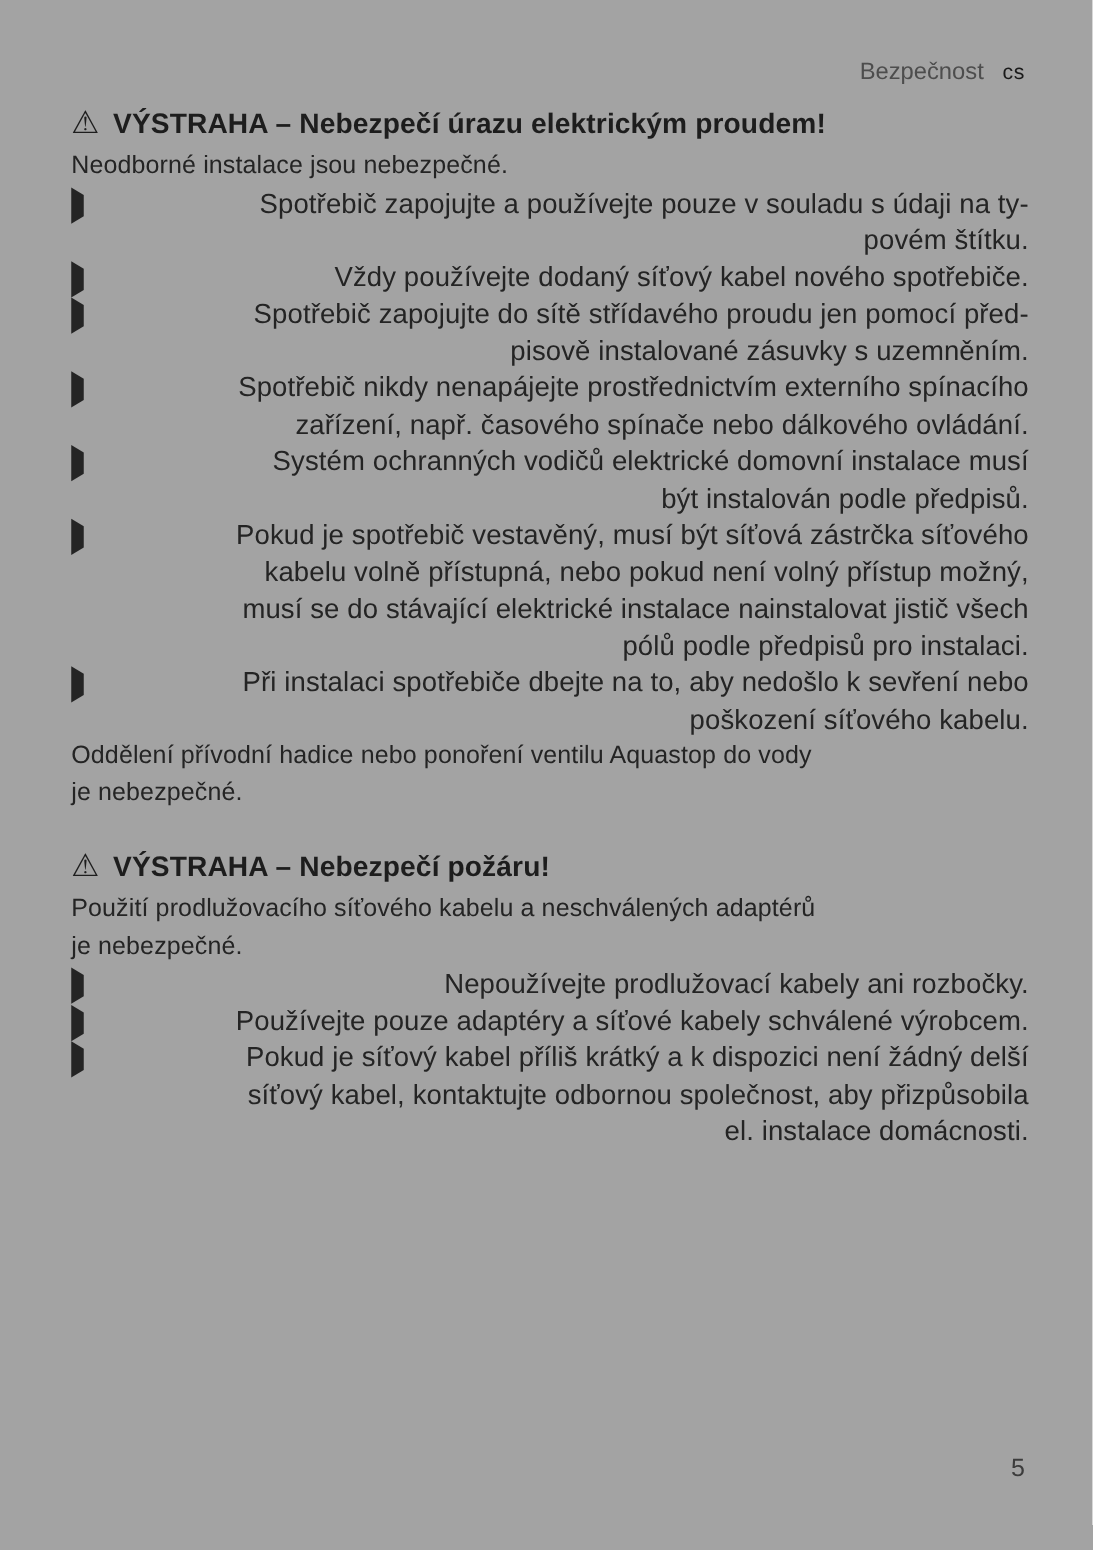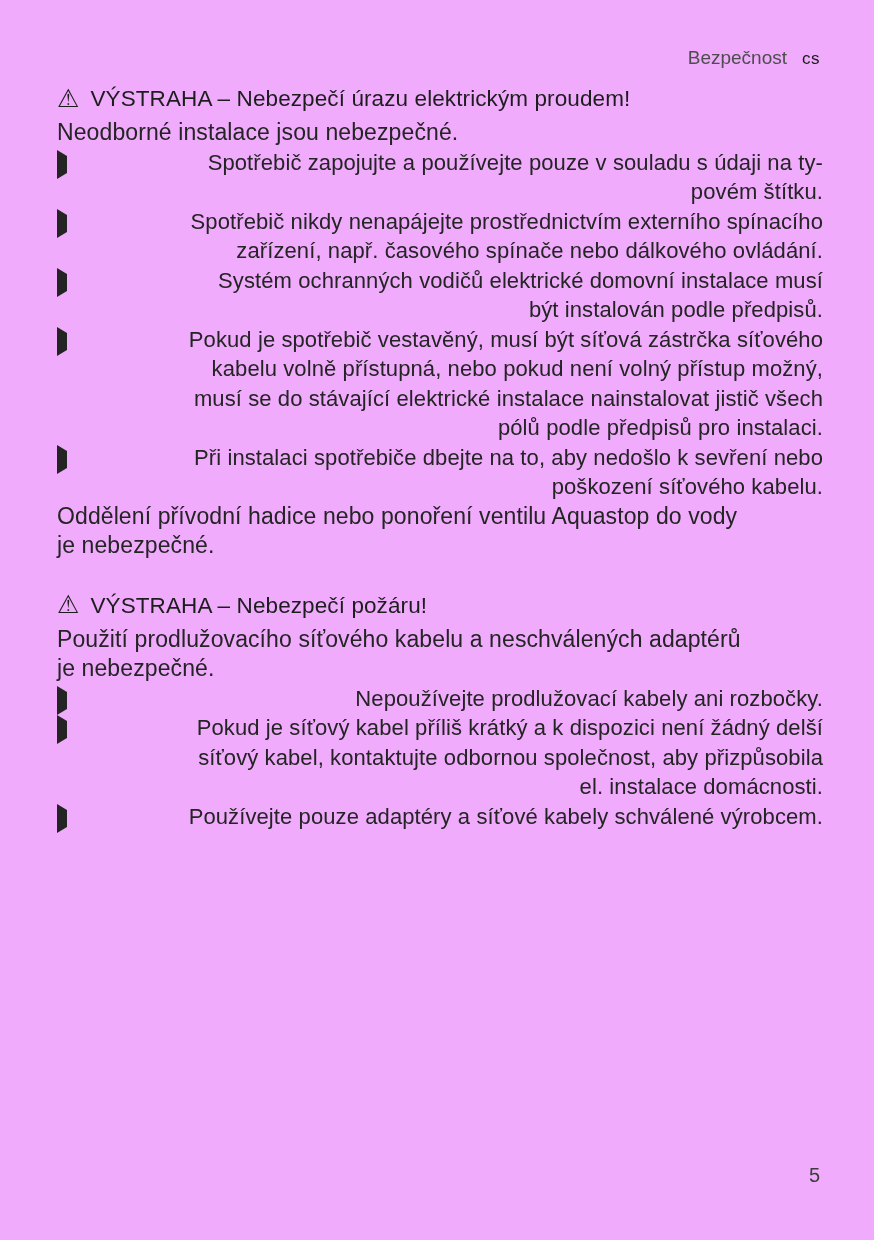--- a/index.html
+++ b/index.html
@@ -9,21 +9,21 @@
     width: 874px;
     height: 1240px;
     font-family: "Liberation Sans", "DejaVu Sans", sans-serif;
     color: #242424;
     overflow: hidden;
   }
   .page {
     position: relative;
     width: 874px;
     height: 1240px;
-    background: #f0abfc;
+    background: #a3a3a3;
   }
   .running-header {
     position: absolute;
     top: 46px;
     right: 54px;
     display: flex;
     align-items: baseline;
     gap: 15px;
     font-size: 19px;
     line-height: 24px;
@@ -49,29 +49,29 @@
     margin-bottom: 5px;
   }
   .warn-icon {
     font-size: 25px;
     line-height: 28px;
     color: #1d1d1d;
     flex: 0 0 auto;
     transform: translateY(-1px);
   }
   .heading-text {
-    font-weight: normal;
+    font-weight: bold;
     font-size: 22.5px;
     line-height: 29px;
     color: #1d1d1d;
     white-space: pre-line;
     letter-spacing: 0.1px;
   }
   .paragraph {
-    font-size: 23px;
+    font-size: 20px;
     line-height: 29.5px;
     white-space: pre-line;
     letter-spacing: 0.1px;
   }
   .bullet-row {
     display: flex;
     align-items: flex-start;
   }
   .bullet-marker-col {
     flex: 0 0 28px;
@@ -116,20 +116,29 @@
           <span class="heading-text">VÝSTRAHA – Nebezpečí úrazu elektrickým proudem!</span>
         </div>
         <div class="paragraph">Neodborné instalace jsou nebezpečné.</div>
         <div class="bullet-row">
           <span class="bullet-marker-col"><span class="tri"></span></span>
           <div class="bullet-text">Spotřebič zapojujte a používejte pouze v souladu s údaji na ty-
 povém štítku.</div>
         </div>
         <div class="bullet-row">
           <span class="bullet-marker-col"><span class="tri"></span></span>
+          <div class="bullet-text">Vždy používejte dodaný síťový kabel nového spotřebiče.</div>
+        </div>
+        <div class="bullet-row">
+          <span class="bullet-marker-col"><span class="tri"></span></span>
+          <div class="bullet-text">Spotřebič zapojujte do sítě střídavého proudu jen pomocí před-
+pisově instalované zásuvky s uzemněním.</div>
+        </div>
+        <div class="bullet-row">
+          <span class="bullet-marker-col"><span class="tri"></span></span>
           <div class="bullet-text">Spotřebič nikdy nenapájejte prostřednictvím externího spínacího
 zařízení, např. časového spínače nebo dálkového ovládání.</div>
         </div>
         <div class="bullet-row">
           <span class="bullet-marker-col"><span class="tri"></span></span>
           <div class="bullet-text">Systém ochranných vodičů elektrické domovní instalace musí
 být instalován podle předpisů.</div>
         </div>
         <div class="bullet-row">
           <span class="bullet-marker-col"><span class="tri"></span></span>
@@ -152,26 +161,26 @@
           <span class="heading-text">VÝSTRAHA – Nebezpečí požáru!</span>
         </div>
         <div class="paragraph">Použití prodlužovacího síťového kabelu a neschválených adaptérů
 je nebezpečné.</div>
         <div class="bullet-row">
           <span class="bullet-marker-col"><span class="tri"></span></span>
           <div class="bullet-text">Nepoužívejte prodlužovací kabely ani rozbočky.</div>
         </div>
         <div class="bullet-row">
           <span class="bullet-marker-col"><span class="tri"></span></span>
+          <div class="bullet-text">Používejte pouze adaptéry a síťové kabely schválené výrobcem.</div>
+        </div>
+        <div class="bullet-row">
+          <span class="bullet-marker-col"><span class="tri"></span></span>
           <div class="bullet-text">Pokud je síťový kabel příliš krátký a k dispozici není žádný delší
 síťový kabel, kontaktujte odbornou společnost, aby přizpůsobila
 el. instalace domácnosti.</div>
-        </div>
-        <div class="bullet-row">
-          <span class="bullet-marker-col"><span class="tri"></span></span>
-          <div class="bullet-text">Používejte pouze adaptéry a síťové kabely schválené výrobcem.</div>
         </div>
       </div>
     </div>
 
   <div class="page-number">5</div>
 
 </div>
 
 </body></html>

